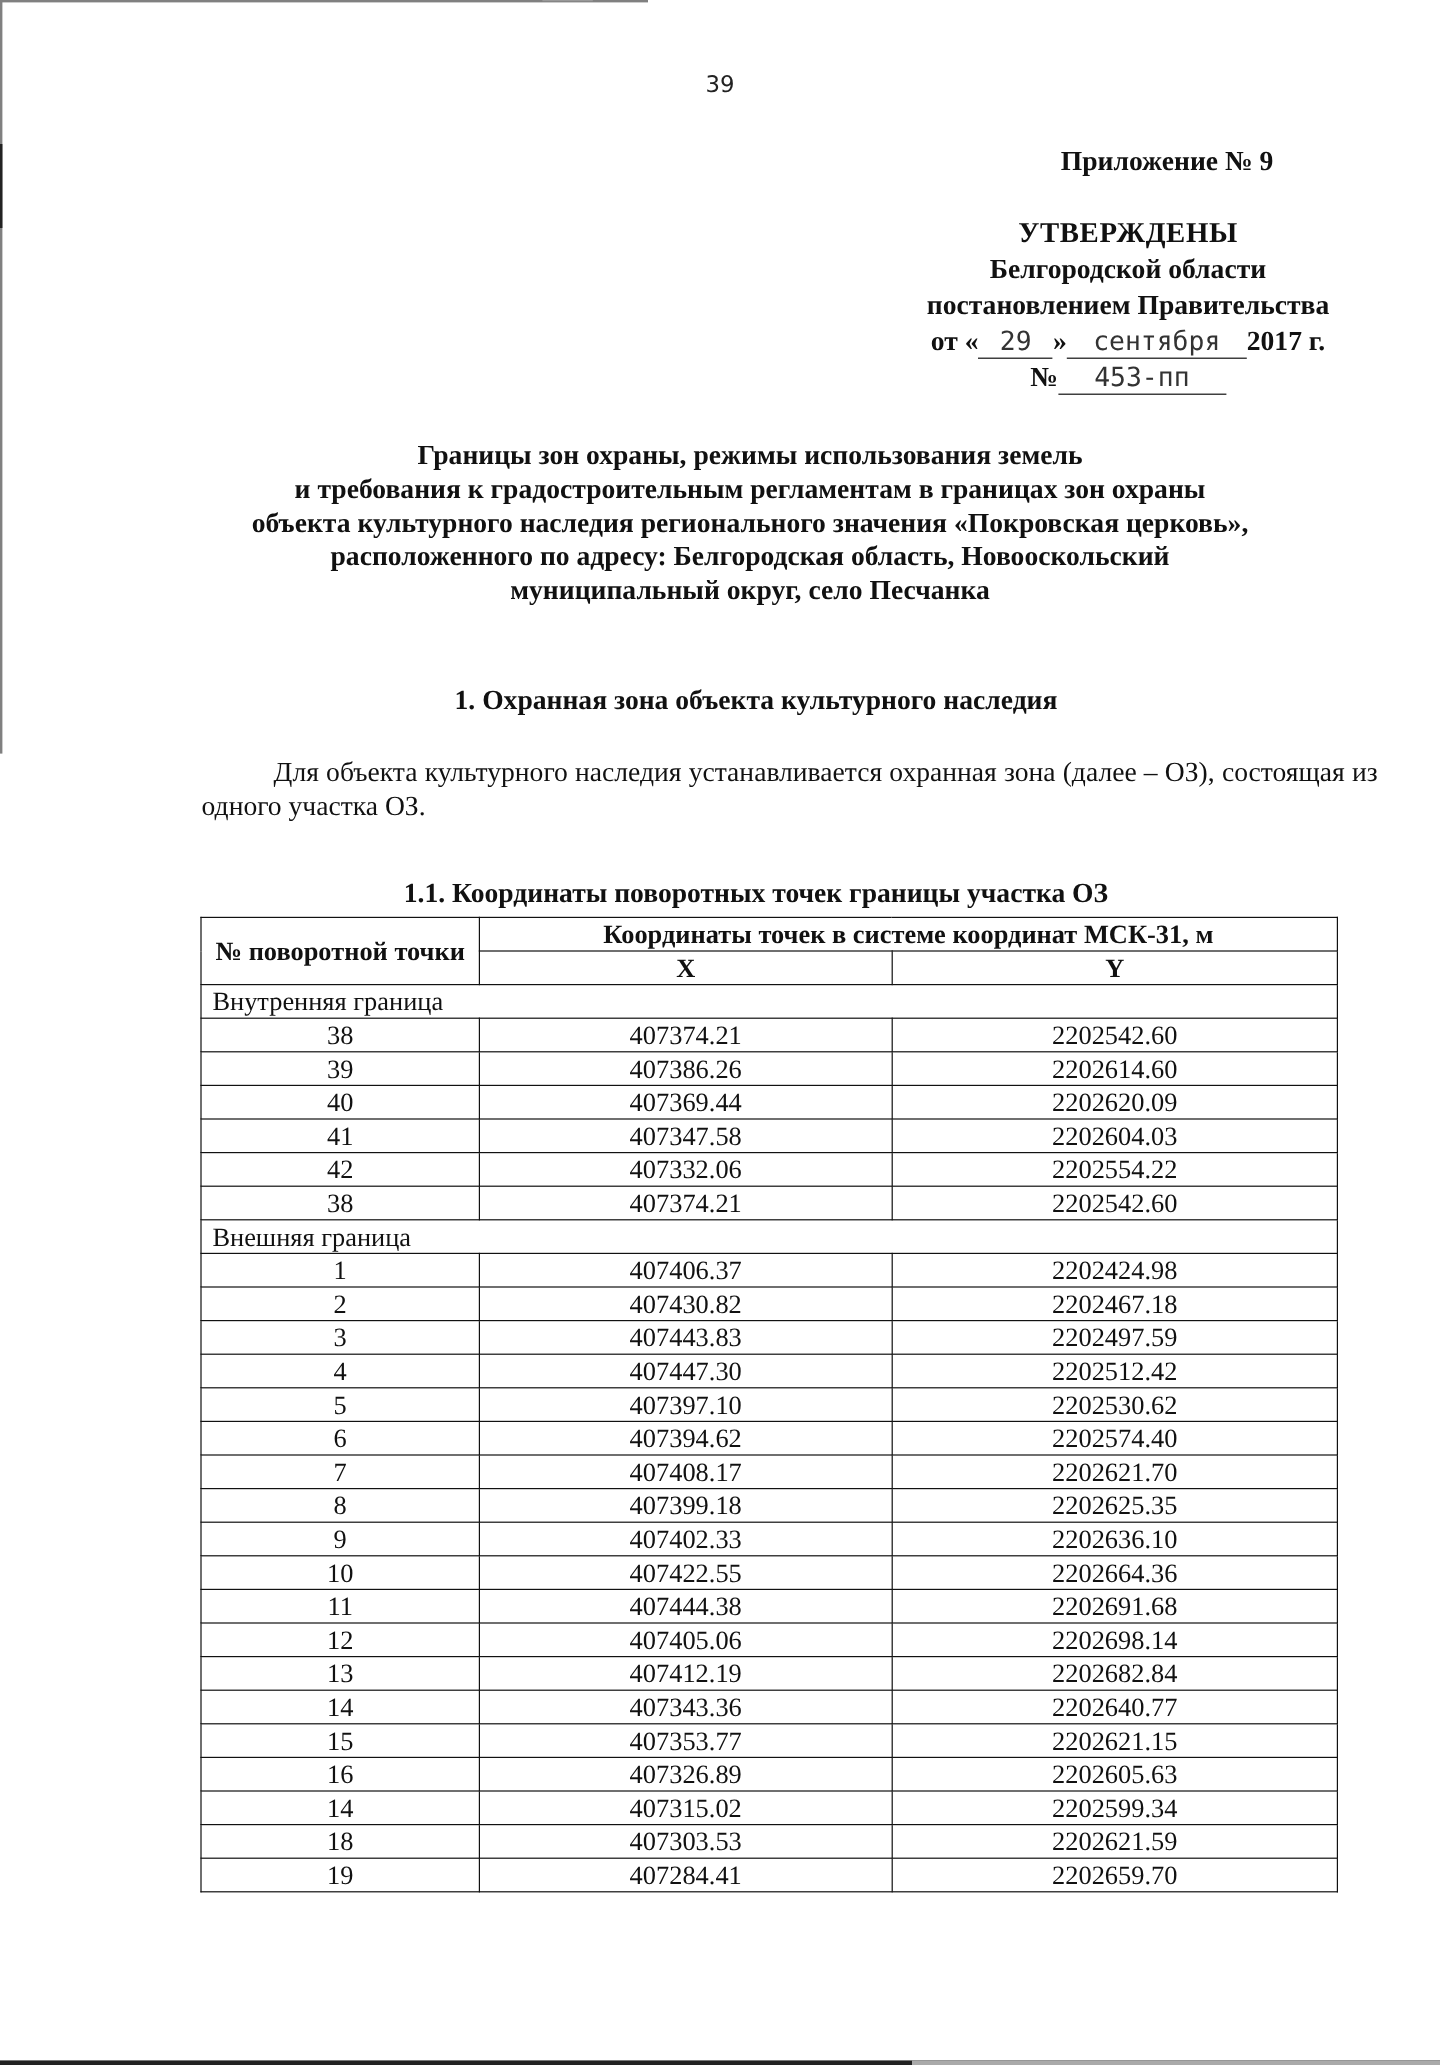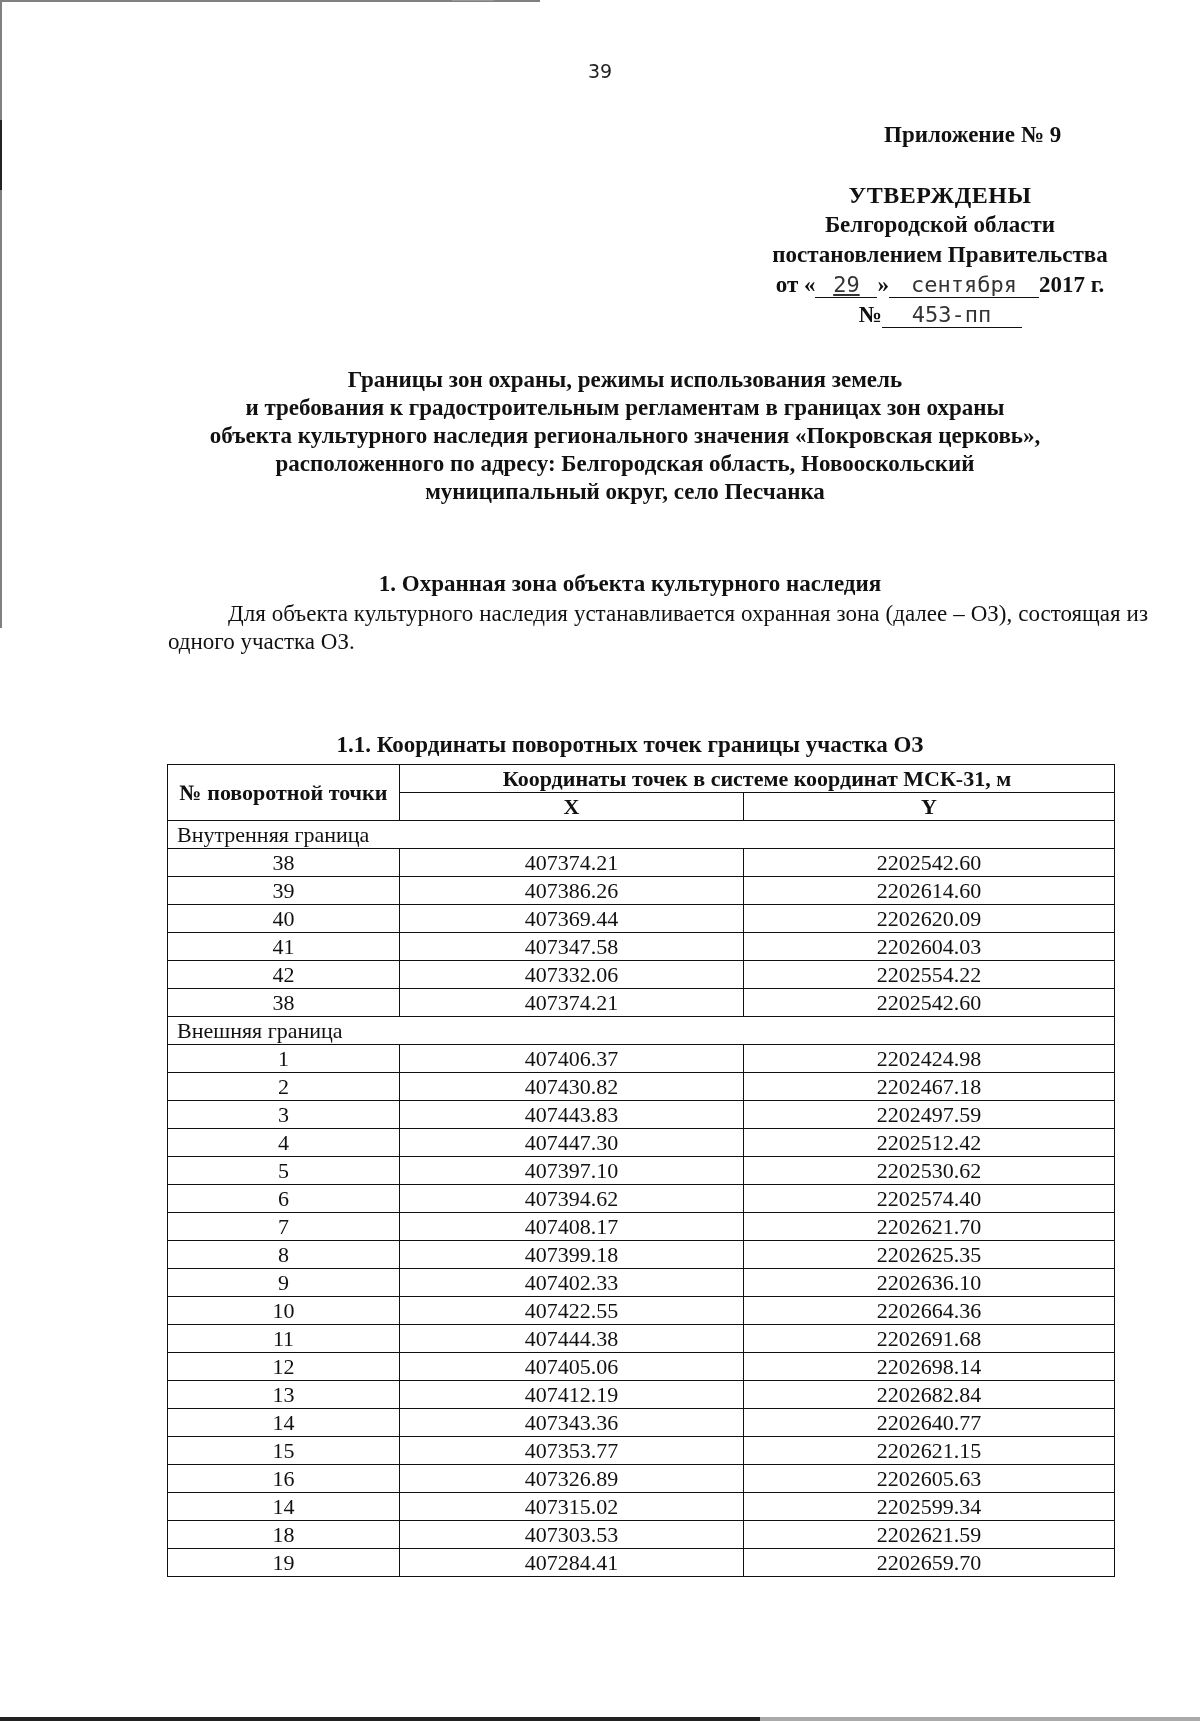--- a/index.html
+++ b/index.html
@@ -26,34 +26,34 @@
   .approval {
     position: absolute; top: 180px; left: 710px; width: 460px; text-align: center;
     font-weight: bold; font-size: 23px; line-height: 30px;
   }
   .approval .big { font-size: 24px; letter-spacing: 0.5px; }
   .fill {
     display: inline-block; border-bottom: 1.5px solid #111; text-align: center;
     font-family: "DejaVu Sans Mono", "Liberation Mono", monospace; font-weight: normal;
     font-size: 22px; color: #333; line-height: 24px;
   }
-  .fill-day { width: 62px; text-decoration: underline; }
+  .fill-day { width: 62px; }
   .fill-month { width: 150px; }
   .fill-num { width: 140px; }
 
   .doc-title {
     position: absolute; top: 366px; left: 140px; width: 970px; text-align: center;
     font-weight: bold; font-size: 23px; line-height: 28px;
   }
   .section-heading {
     position: absolute; top: 571px; left: 0; width: 1200px; text-align: center;
     font-weight: bold; font-size: 23px; padding-left: 60px; box-sizing: border-box;
   }
   .paragraph {
-    position: absolute; top: 600px; left: 168px; width: 980px;
+    position: absolute; top: 630px; left: 168px; width: 980px;
     font-size: 23px; line-height: 28px; text-indent: 60px; text-align: justify;
   }
   .subsection-heading {
     position: absolute; top: 688px; left: 0; width: 1200px; text-align: center;
     font-weight: bold; font-size: 23px; padding-left: 60px; box-sizing: border-box; margin-top: 44px;
   }
 
   table.coords {
     position: absolute; top: 764px; left: 167px; width: 948px;
     border-collapse: collapse; font-size: 22px;

